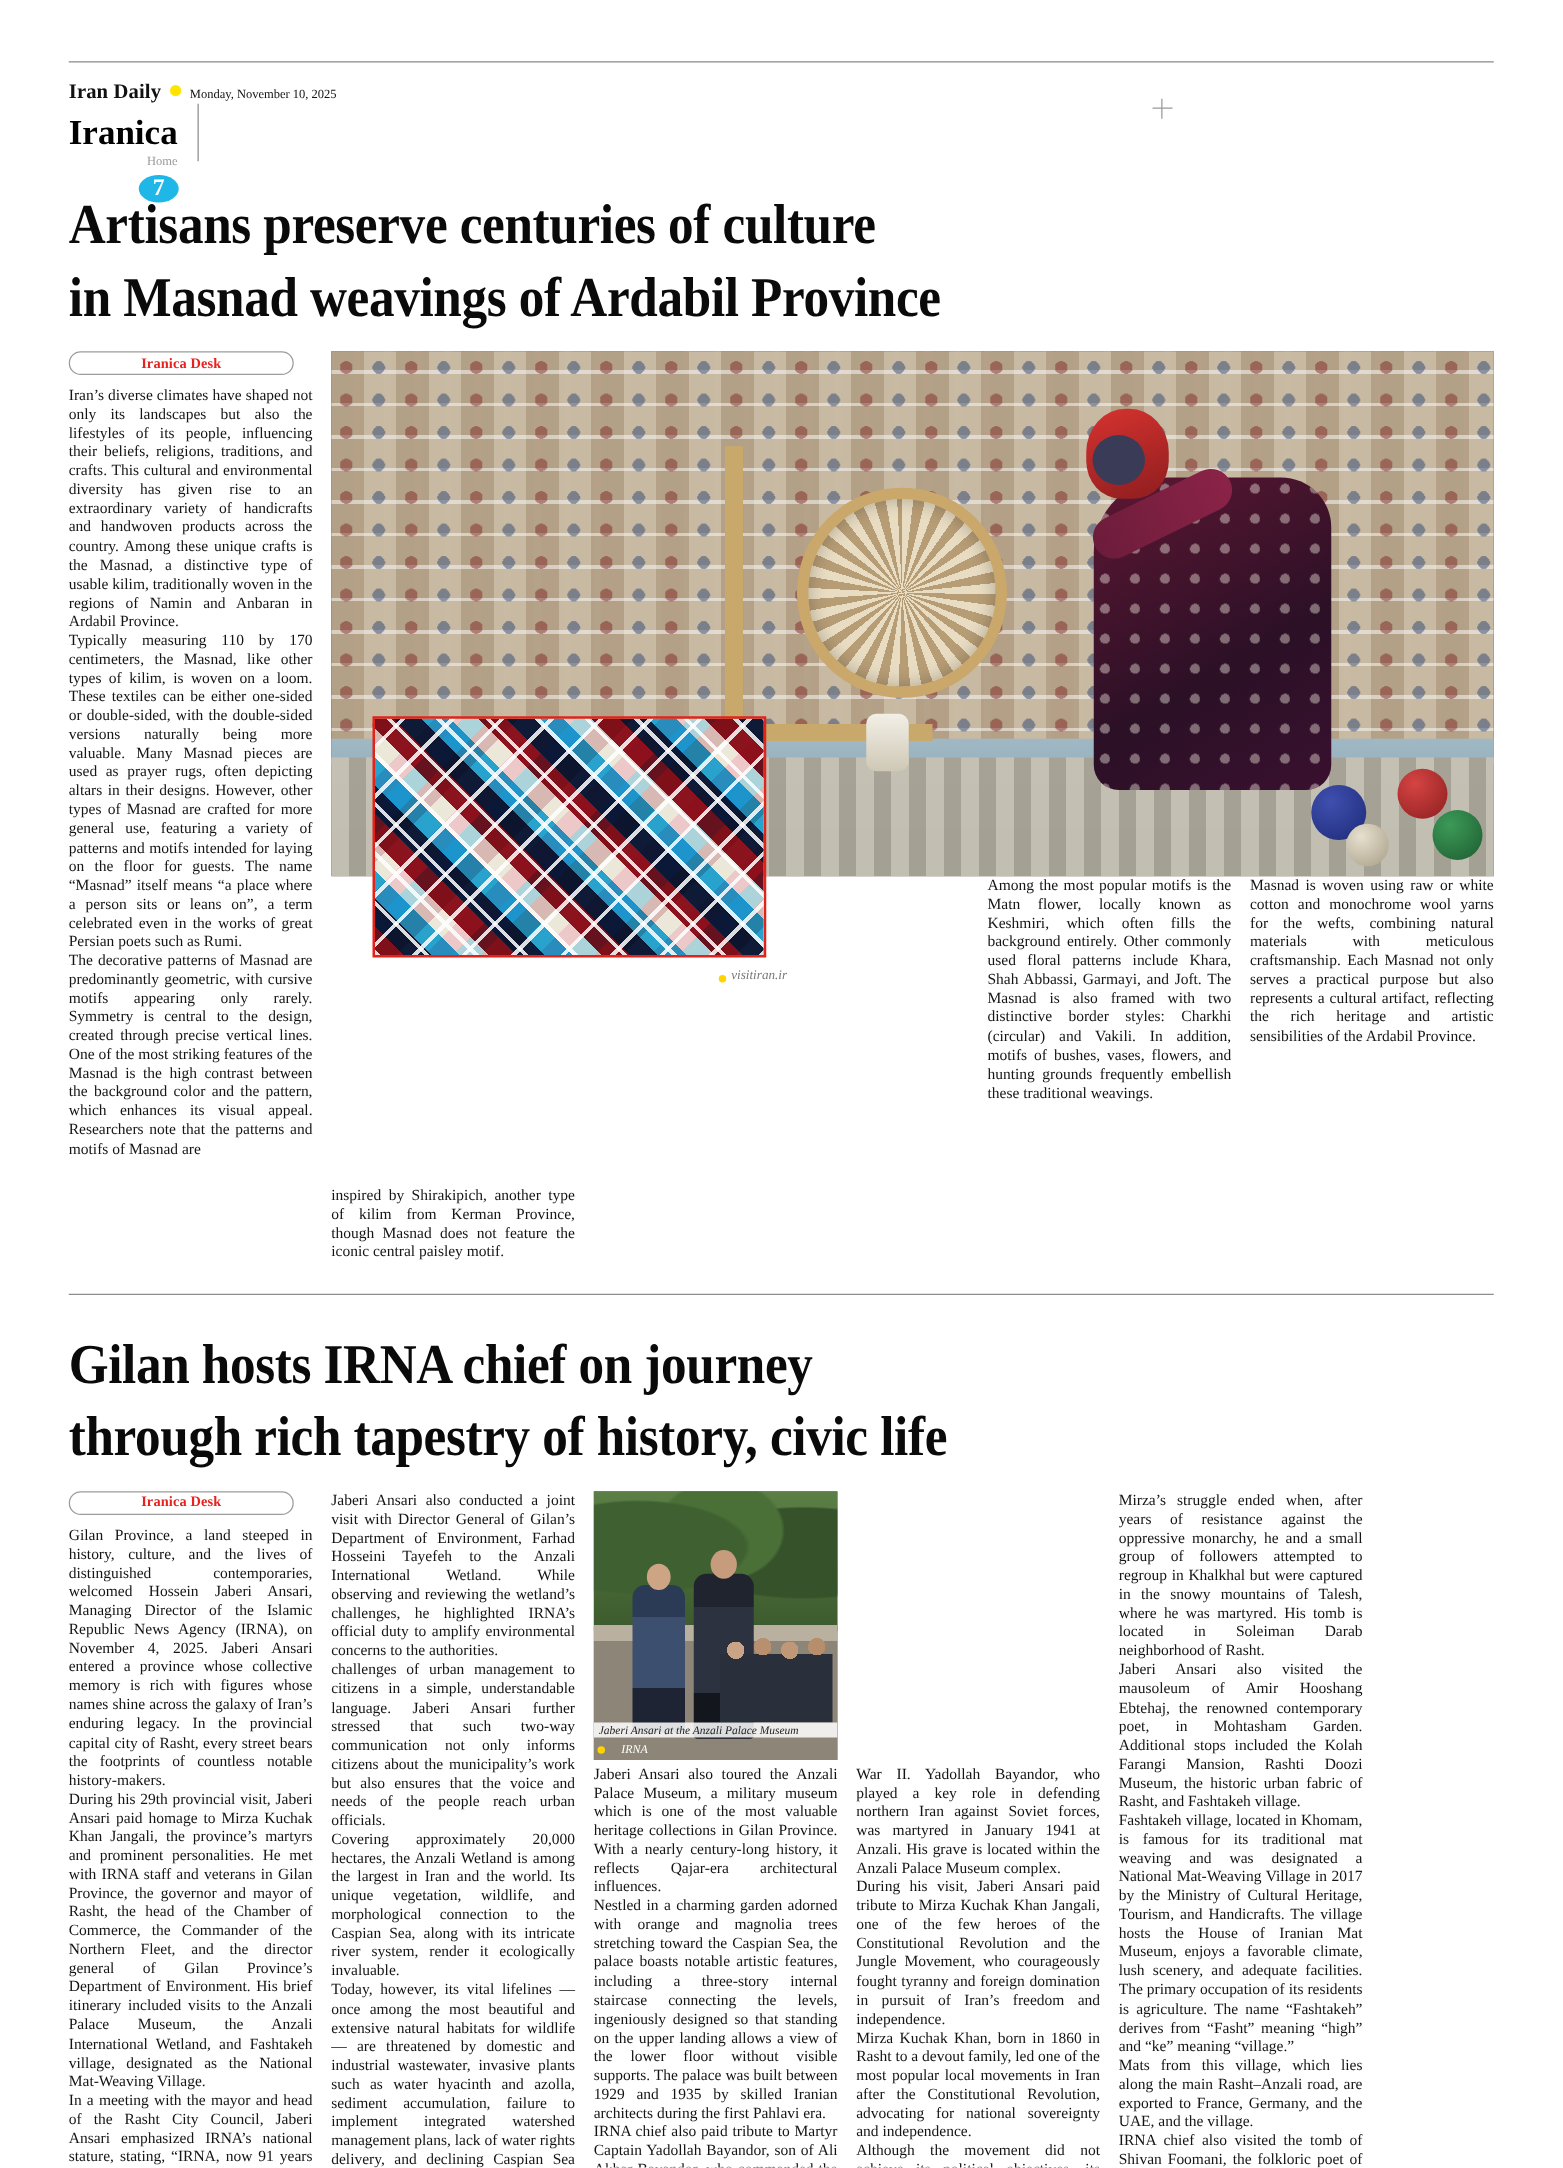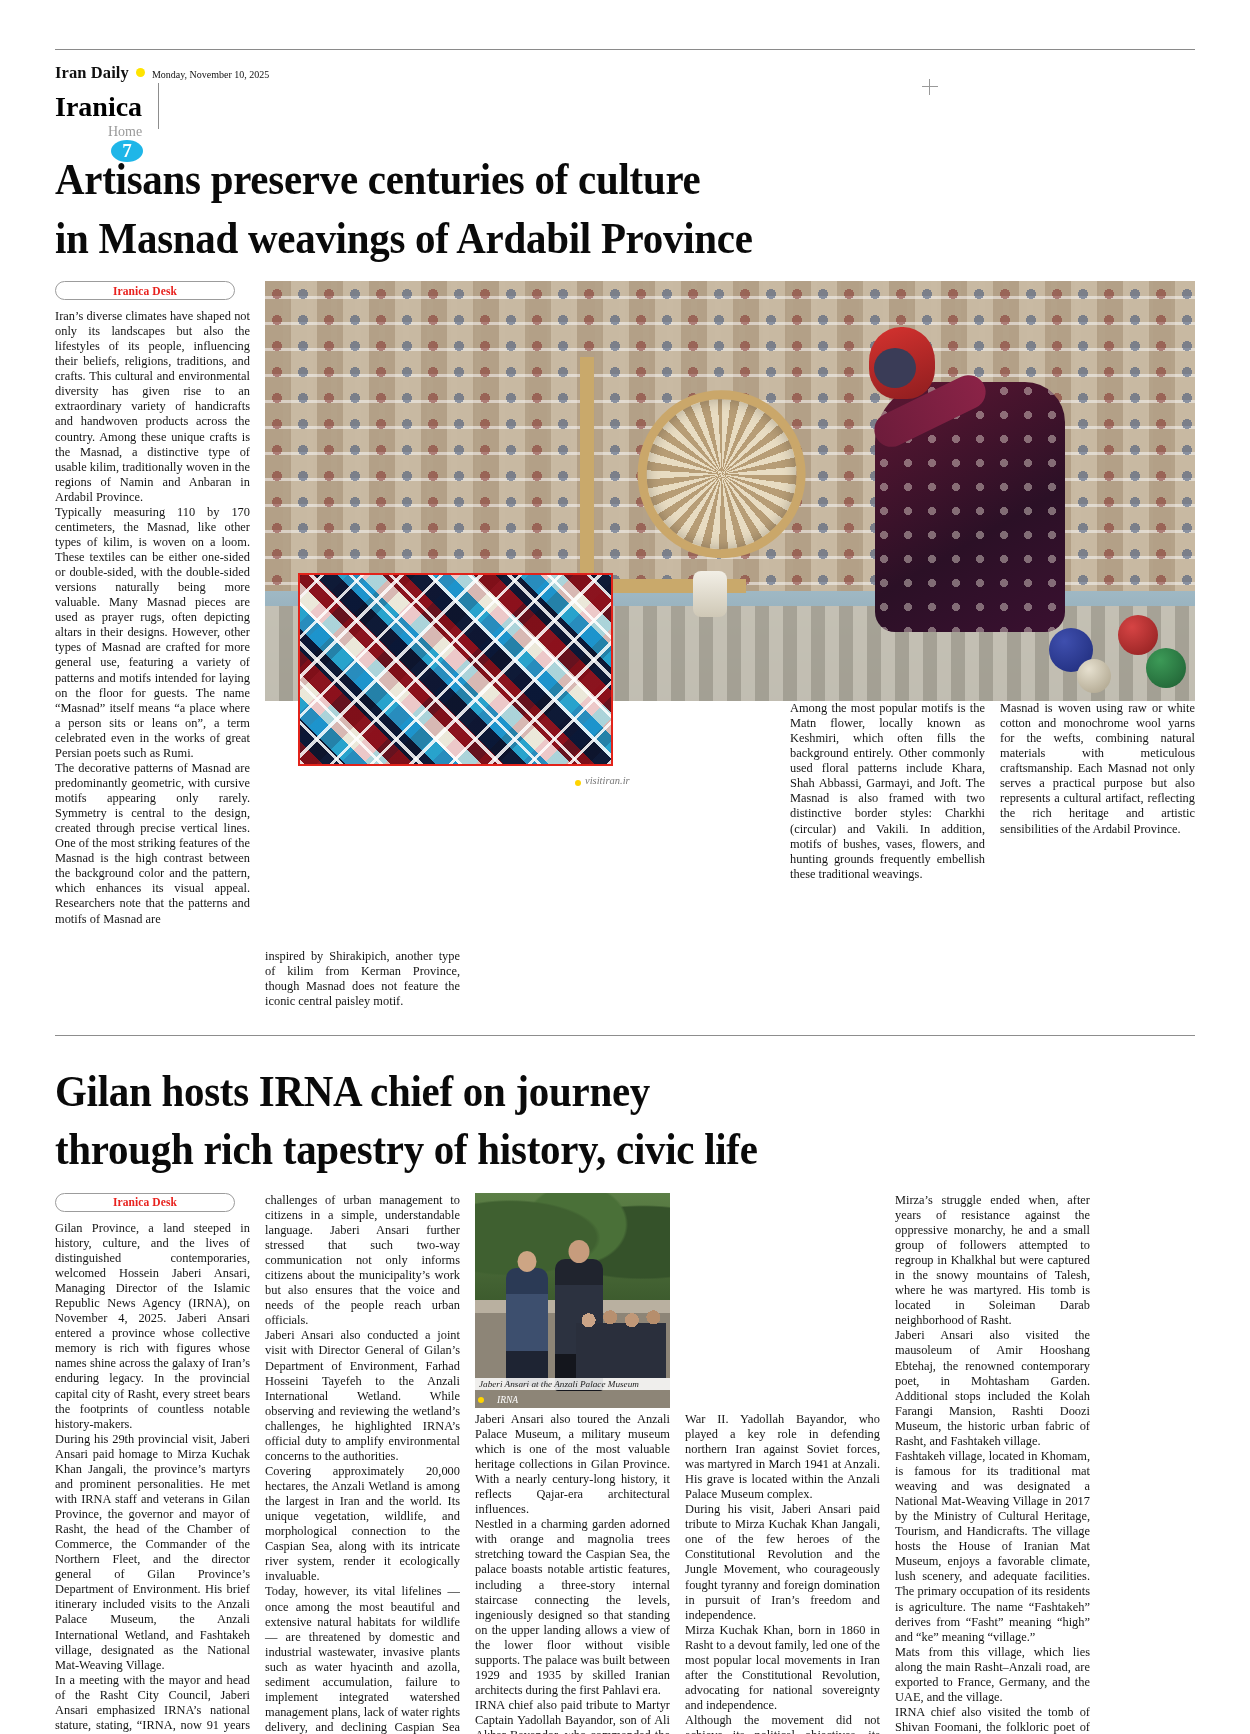--- a/index.html
+++ b/index.html
@@ -90,21 +90,21 @@
   }
   .mast-section-title {
     font-family: "Liberation Serif", serif;
     font-weight: bold;
     font-size: 28px;
     line-height: 1;
     color: #000;
   }
   .mast-section-sub {
     font-family: "Liberation Serif", serif;
-    font-size: 14px;
+    font-size: 10px;
     color: #9a9a9a;
     line-height: 1.35;
     margin-top: 2px;
   }
   .page-badge {
     width: 32px;
     height: 32px;
     border-radius: 50%;
     background: #1fb6e8;
     color: #fff;
@@ -554,22 +554,22 @@
         <div class="col-text">
           <p>Gilan Province, a land steeped in history, culture, and the lives of distinguished contemporaries, welcomed Hossein Jaberi Ansari, Managing Director of the Islamic Republic News Agency (IRNA), on November 4, 2025. Jaberi Ansari entered a province whose collective memory is rich with figures whose names shine across the galaxy of Iran’s enduring legacy. In the provincial capital city of Rasht, every street bears the footprints of countless notable history-makers.</p>
           <p>During his 29th provincial visit, Jaberi Ansari paid homage to Mirza Kuchak Khan Jangali, the province’s martyrs and prominent personalities. He met with IRNA staff and veterans in Gilan Province, the governor and mayor of Rasht, the head of the Chamber of Commerce, the Commander of the Northern Fleet, and the director general of Gilan Province’s Department of Environment. His brief itinerary included visits to the Anzali Palace Museum, the Anzali International Wetland, and Fashtakeh village, designated as the National Mat-Weaving Village.</p>
           <p>In a meeting with the mayor and head of the Rasht City Council, Jaberi Ansari emphasized IRNA’s national stature, stating, “IRNA, now 91 years old, must, based on its national responsibility, serve as a two-way bridge of information between municipal management and citizens. The municipality and the city council shoulder a significant part of the responsibilities that would otherwise fall on the government.”</p>
 
         </div>
       </div>
 
       <div class="a2-colwrap">
         <div class="col-text">
+          <p>Jaberi Ansari also conducted a joint visit with Director General of Gilan’s Department of Environment, Farhad Hosseini Tayefeh to the Anzali International Wetland. While observing and reviewing the wetland’s challenges, he highlighted IRNA’s official duty to amplify environmental concerns to the authorities.</p>
           <p>challenges of urban management to citizens in a simple, understandable language. Jaberi Ansari further stressed that such two-way communication not only informs citizens about the municipality’s work but also ensures that the voice and needs of the people reach urban officials.</p>
-          <p>Jaberi Ansari also conducted a joint visit with Director General of Gilan’s Department of Environment, Farhad Hosseini Tayefeh to the Anzali International Wetland. While observing and reviewing the wetland’s challenges, he highlighted IRNA’s official duty to amplify environmental concerns to the authorities.</p>
           <p>Covering approximately 20,000 hectares, the Anzali Wetland is among the largest in Iran and the world. Its unique vegetation, wildlife, and morphological connection to the Caspian Sea, along with its intricate river system, render it ecologically invaluable.</p>
           <p>Today, however, its vital lifelines — once among the most beautiful and extensive natural habitats for wildlife — are threatened by domestic and industrial wastewater, invasive plants such as water hyacinth and azolla, sediment accumulation, failure to implement integrated watershed management plans, lack of water rights delivery, and declining Caspian Sea levels. Environmental experts warn that the ongoing decline of the Caspian Sea’s water level will accelerate the drying of the Anzali Wetland, which may vanish entirely within 35 years.</p>
 
         </div>
       </div>
 
       <div class="a2-colwrap">
         <div class="photo2">
           <div class="garden-sky"></div>
           <div class="garden-trees"></div>
@@ -586,21 +586,21 @@
         <div class="col-text">
           <p>Jaberi Ansari also toured the Anzali Palace Museum, a military museum which is one of the most valuable heritage collections in Gilan Province. With a nearly century-long history, it reflects Qajar-era architectural influences.</p>
           <p>Nestled in a charming garden adorned with orange and magnolia trees stretching toward the Caspian Sea, the palace boasts notable artistic features, including a three-story internal staircase connecting the levels, ingeniously designed so that standing on the upper landing allows a view of the lower floor without visible supports. The palace was built between 1929 and 1935 by skilled Iranian architects during the first Pahlavi era.</p>
           <p>IRNA chief also paid tribute to Martyr Captain Yadollah Bayandor, son of Ali Akbar Bayandor, who commanded the Caspian naval forces during World</p>
         </div>
       </div>
 
       <div class="a2-colwrap">
         <div style="height:219px"></div>
         <div class="col-text">
-          <p>War II. Yadollah Bayandor, who played a key role in defending northern Iran against Soviet forces, was martyred in March 1941 at Anzali. His grave is located within the Anzali Palace Museum complex.</p>
+          <p>War II. Yadollah Bayandor, who played a key role in defending northern Iran against Soviet forces, was martyred in January 1941 at Anzali. His grave is located within the Anzali Palace Museum complex.</p>
           <p>During his visit, Jaberi Ansari paid tribute to Mirza Kuchak Khan Jangali, one of the few heroes of the Constitutional Revolution and the Jungle Movement, who courageously fought tyranny and foreign domination in pursuit of Iran’s freedom and independence.</p>
           <p>Mirza Kuchak Khan, born in 1860 in Rasht to a devout family, led one of the most popular local movements in Iran after the Constitutional Revolution, advocating for national sovereignty and independence.</p>
           <p>Although the movement did not achieve its political objectives, its participants became the source of significant cultural currents in Gilan.</p>
         </div>
       </div>
 
       <div class="a2-colwrap">
         <div class="col-text">
           <p>Mirza’s struggle ended when, after years of resistance against the oppressive monarchy, he and a small group of followers attempted to regroup in Khalkhal but were captured in the snowy mountains of Talesh, where he was martyred. His tomb is located in Soleiman Darab neighborhood of Rasht.</p>
           <p>Jaberi Ansari also visited the mausoleum of Amir Hooshang Ebtehaj, the renowned contemporary poet, in Mohtasham Garden. Additional stops included the Kolah Farangi Mansion, Rashti Doozi Museum, the historic urban fabric of Rasht, and Fashtakeh village.</p>

